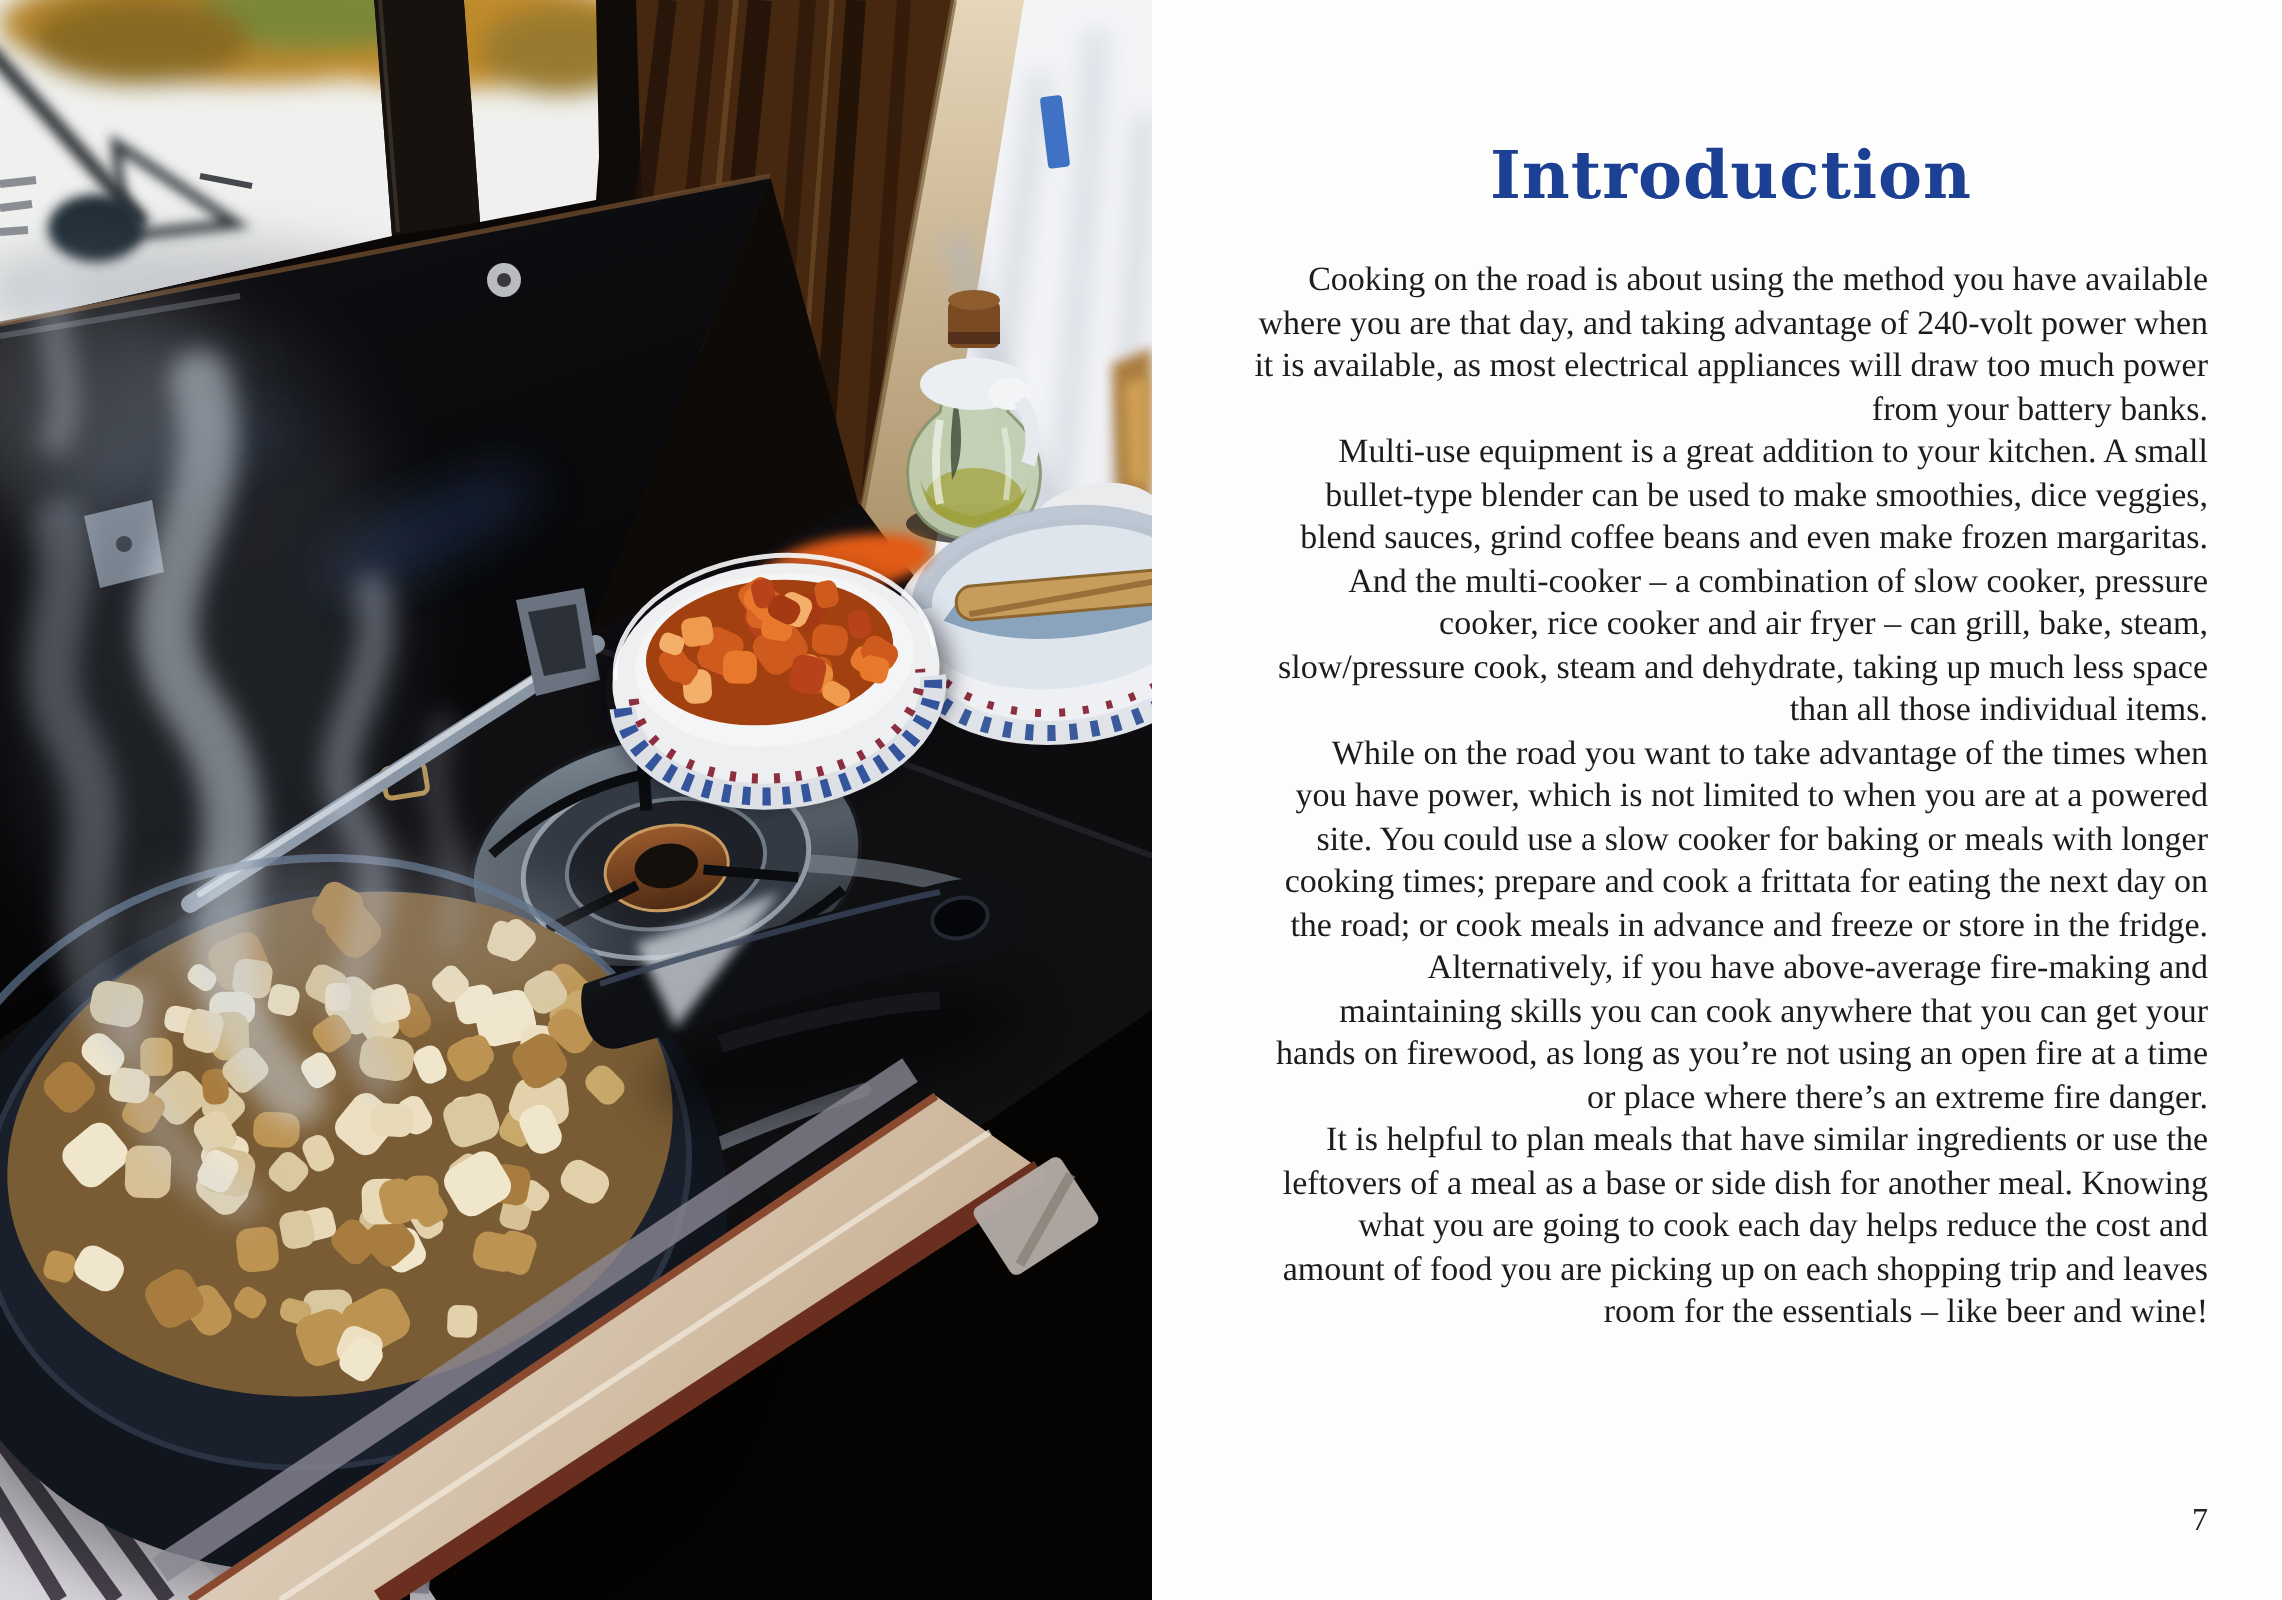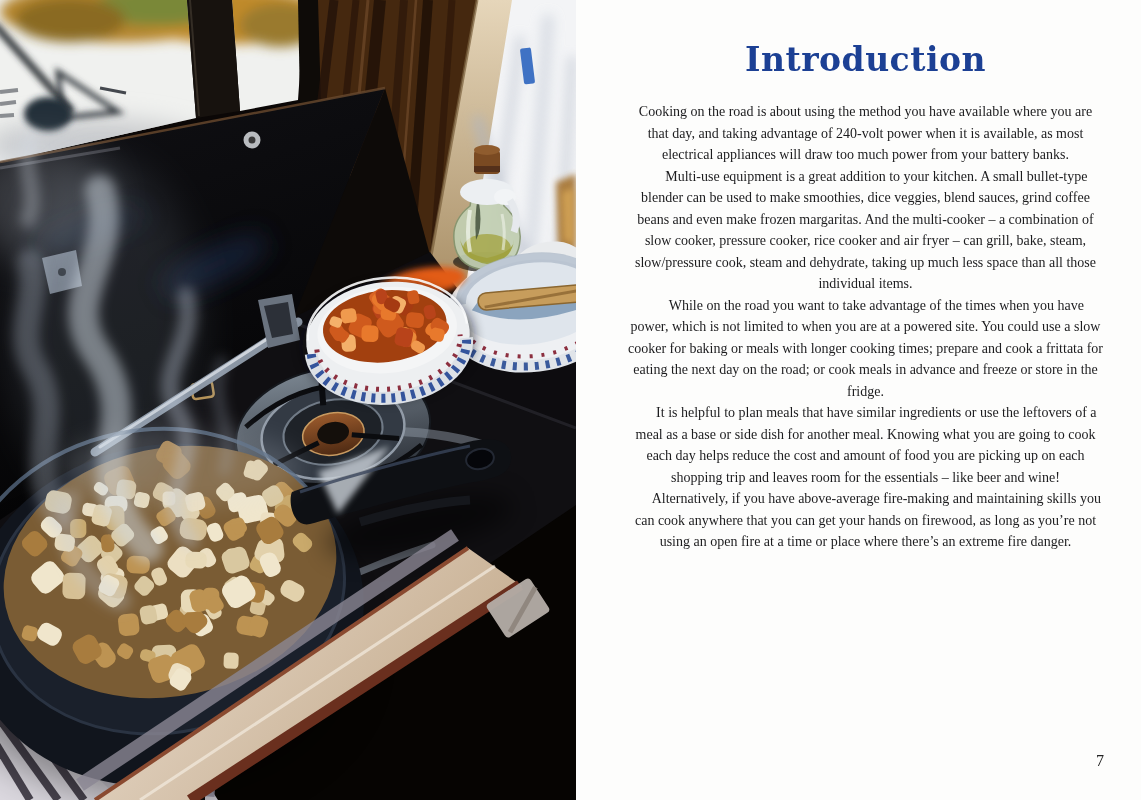--- a/index.html
+++ b/index.html
@@ -13,29 +13,30 @@
     width:1141px;height:800px;margin:0 auto;
     background:var(--page-bg);
     display:flex;overflow:hidden;
     font-family:"Liberation Serif",serif;
   }
   .photo-pane{width:576px;height:800px;flex:0 0 576px;background:#0b0706;}
   .photo-pane svg{display:block;}
   .text-pane{
     flex:1;position:relative;box-sizing:border-box;
     padding:34px 37px 13px 51px;
+    margin-top:28px;
   }
   h1.page-title{
     margin:6px 0 22px 0;text-align:center;
     font-family:"DejaVu Serif",serif;font-weight:bold;
     font-size:33px;letter-spacing:.5px;color:var(--title-blue);
   }
   .body-text p{
-    margin:0;font-size:14px;line-height:21.5px;color:var(--body-text);
-    text-align:center;
+    margin:0;font-size:17px;line-height:21.5px;color:var(--body-text);
+    text-align:right;
   }
   .body-text p.indent{text-indent:1.55em;}
   .page-number{
     position:absolute;right:37px;bottom:30px;
     font-size:16px;color:#222;
   }
 </style>
 </head>
 <body>
 
@@ -427,19 +428,19 @@
     </g>
   </svg>
   </div>
 
   <div class="text-pane">
     <h1 class="page-title">Introduction</h1>
     <div class="body-text">
       <p>Cooking on the road is about using the method you have available where you are that day, and taking advantage of 240-volt power when it is available, as most electrical appliances will draw too much power from your battery banks.</p>
       <p class="indent">Multi-use equipment is a great addition to your kitchen. A small bullet-type blender can be used to make smoothies, dice veggies, blend sauces, grind coffee beans and even make frozen margaritas. And the multi-cooker – a combination of slow cooker, pressure cooker, rice cooker and air fryer – can grill, bake, steam, slow/pressure cook, steam and dehydrate, taking up much less space than all those individual items.</p>
       <p class="indent">While on the road you want to take advantage of the times when you have power, which is not limited to when you are at a powered site. You could use a slow cooker for baking or meals with longer cooking times; prepare and cook a frittata for eating the next day on the road; or cook meals in advance and freeze or store in the fridge.</p>
+      <p class="indent">Alternatively, if you have above-average fire-making and maintaining skills you can cook anywhere that you can get your hands on firewood, as long as you’re not using an open fire at a time or place where there’s an extreme fire danger.</p>
       <p class="indent">It is helpful to plan meals that have similar ingredients or use the leftovers of a meal as a base or side dish for another meal. Knowing what you are going to cook each day helps reduce the cost and amount of food you are picking up on each shopping trip and leaves room for the essentials – like beer and wine!</p>
-      <p class="indent">Alternatively, if you have above-average fire-making and maintaining skills you can cook anywhere that you can get your hands on firewood, as long as you’re not using an open fire at a time or place where there’s an extreme fire danger.</p>
     </div>
     <div class="page-number">7</div>
   </div>
 
 </div>
 
 </body></html>

